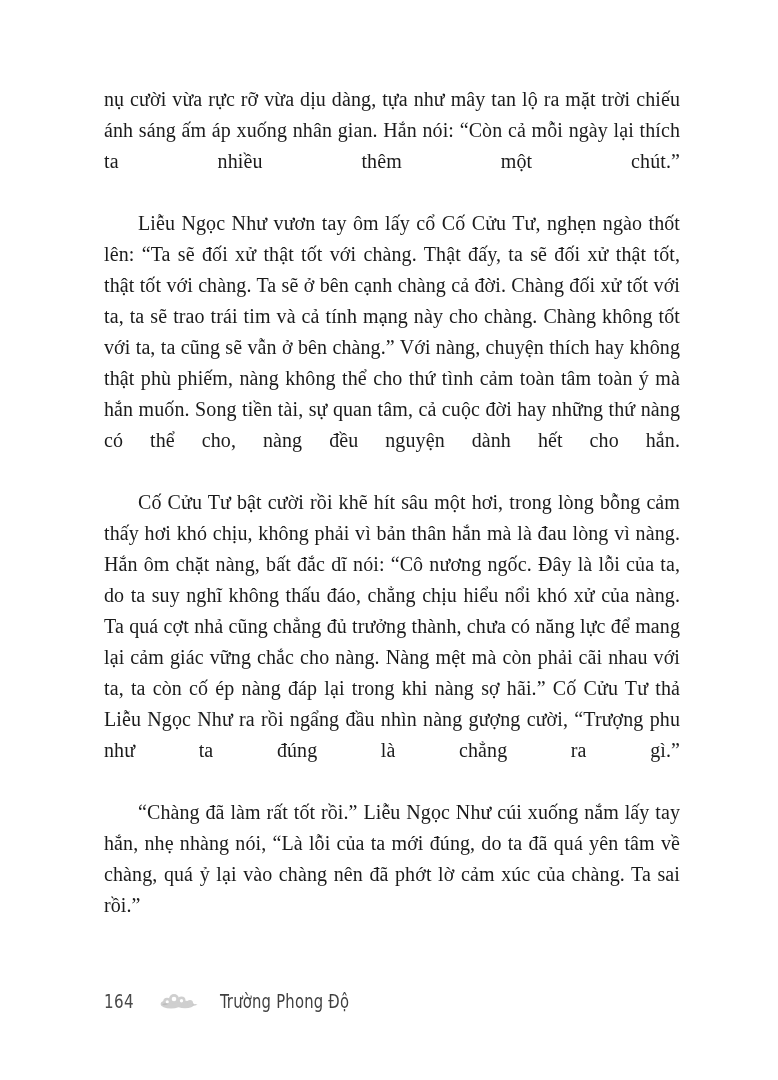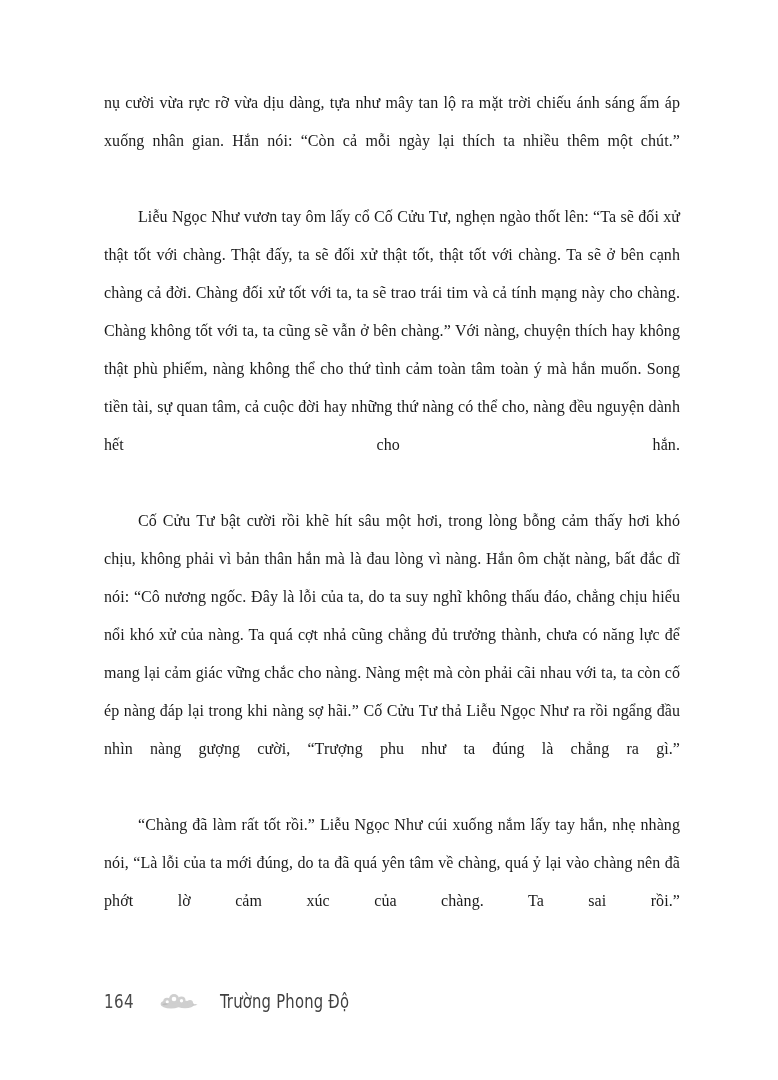--- a/index.html
+++ b/index.html
@@ -27,22 +27,22 @@
   
   .text-block {
     position: absolute;
     left: 104px;
     top: 84px;
     width: 576px;
   }
 
   .para {
     margin: 0;
-    font-size: 16px;
-    line-height: 38px;
+    font-size: 20px;
+    line-height: 31px;
     text-align: justify;
     text-justify: inter-word;
     text-indent: 34px;
     letter-spacing: 0.005em;
     word-spacing: 0.005em;
     hyphens: none;
   }
   .para.no-indent {
     text-indent: 0;
   }

